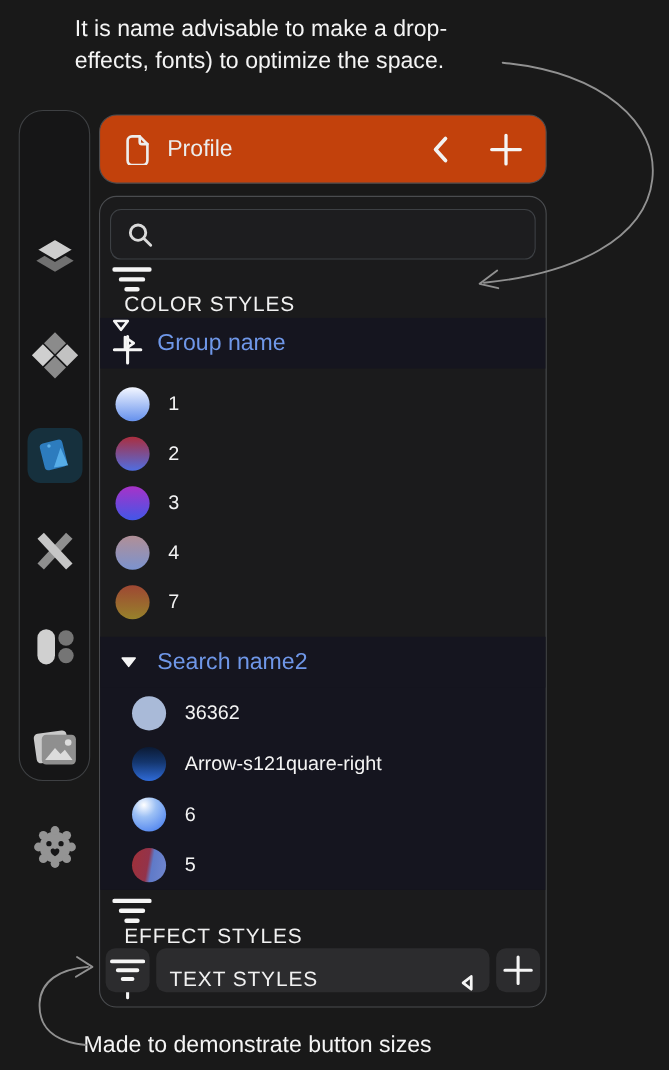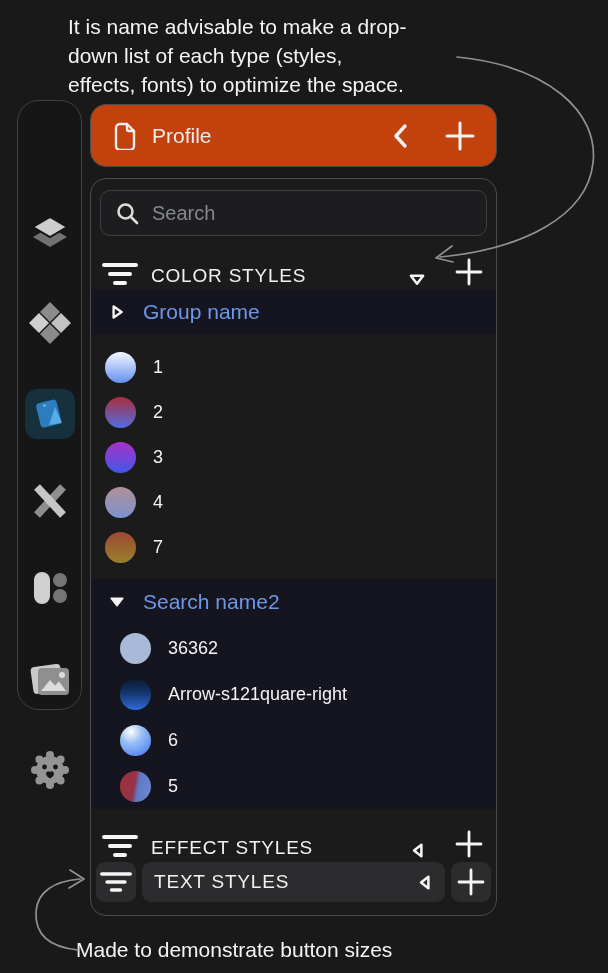--- a/index.html
+++ b/index.html
@@ -46,22 +46,23 @@
     background: #1d1d1f; border: 1.5px solid #3d4044; border-radius: 10px;
     display: flex; align-items: center; padding: 0 15px; gap: 13px;
   }
   .search-box input {
     flex: 1; background: transparent; border: none; outline: none;
     font-family: "Liberation Sans", sans-serif; font-size: 20px; color: #e8e8e8;
   }
   .search-box input::placeholder { color: #83878e; }
 
   .section-row {
-    height: 46px; display: flex; align-items: flex-end;
+    height: 46px; display: flex; align-items: flex-start;
     padding: 0 12px 0 10px;
+    flex-direction: column;
   }
   .section-row .filter-wrap { width: 38px; display: flex; justify-content: center; }
   .section-label { font-size: 19px; letter-spacing: .8px; color: #f1f1f1; margin-left: 12px; }
   .row-spacer { flex: 1; }
   .tri-slot { width: 18px; display: flex; justify-content: center; margin-right: 28px; cursor: pointer; }
   .row-plus { width: 30px; display: flex; justify-content: center; cursor: pointer; }
 
   .group-header {
     height: 46px; background: #15151f; display: flex; align-items: center;
     padding-left: 19px; cursor: pointer;
@@ -82,29 +83,28 @@
   .text-row {
     margin: 2px 5px 0 5px; height: 42px;
     display: flex; align-items: center; gap: 6px;
   }
   .mini-btn {
     width: 40px; height: 40px; background: #2c2c2e; border-radius: 9px;
     display: flex; align-items: center; justify-content: center; cursor: pointer; flex: none;
   }
   .text-main-btn {
     flex: 1; height: 40px; background: #2c2c2e; border-radius: 9px;
-    display: flex; align-items: center; padding: 0 14px 0 12px; cursor: pointer;
+    display: flex; align-items: flex-end; padding: 0 14px 0 12px; cursor: pointer;
   }
 </style>
 </head>
 <body>
 
 <div class="annotation-top">
   <div>It is name advisable to make a drop-</div>
-  <div>down list of each type (styles,</div>
   <div>effects, fonts) to optimize the space.</div>
 </div>
 
 <div class="sidebar">
   <div class="side-icon" style="top:112px">
     <svg width="46" height="44" viewBox="0 0 46 44">
       <polygon points="23,14 40,24 23,34 6,24" fill="#717171"></polygon>
       <polygon points="23,4 40,14 23,24 6,14" fill="#cdcdcd" stroke="#161617" stroke-width="2"></polygon>
     </svg>
   </div>
@@ -191,21 +191,20 @@
 
 <div class="main-panel">
 
   <div class="search-box">
     <span style="display:flex">
       <svg width="23" height="23" viewBox="0 0 23 23" fill="none" stroke="#dadada" stroke-width="2.6" stroke-linecap="round">
         <circle cx="9.5" cy="9.5" r="7"></circle>
         <path d="M15,15 L21,21"></path>
       </svg>
     </span>
-    <input type="text" placeholder="Search" style="">
   </div>
 
   <div class="section-row">
     <span class="filter-wrap">
       <svg width="36" height="26" viewBox="0 0 36 26" stroke="#f5f5f5" stroke-width="4" stroke-linecap="round">
         <path d="M2,4 H34 M8,13 H28 M13,22 H23"></path>
       </svg>
     </span>
     <span class="section-label">COLOR STYLES</span>
     <span class="row-spacer"></span>

